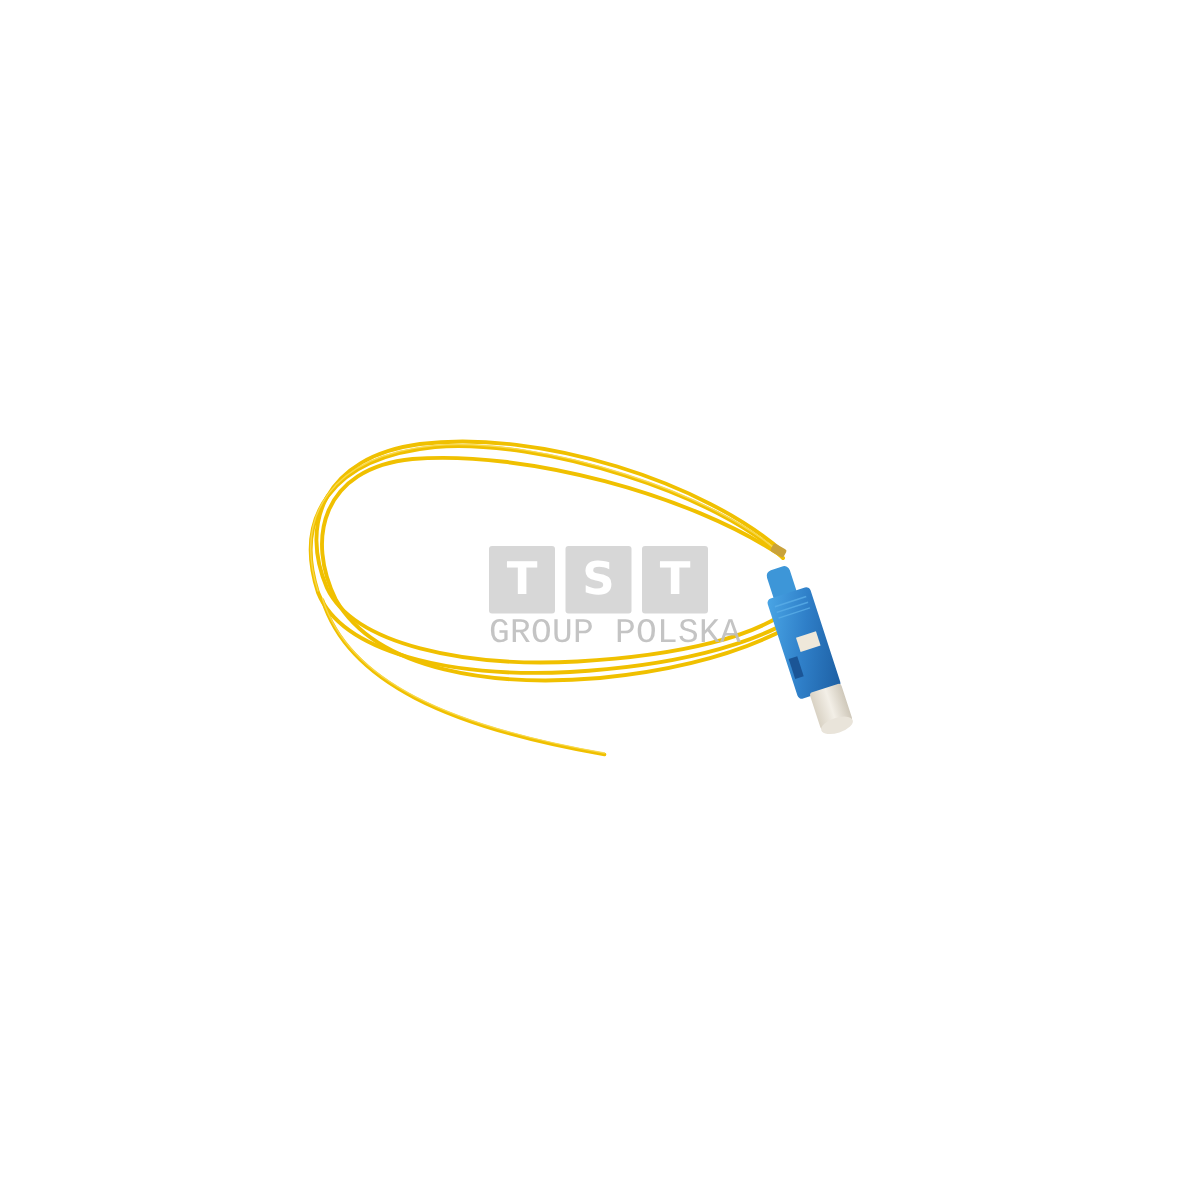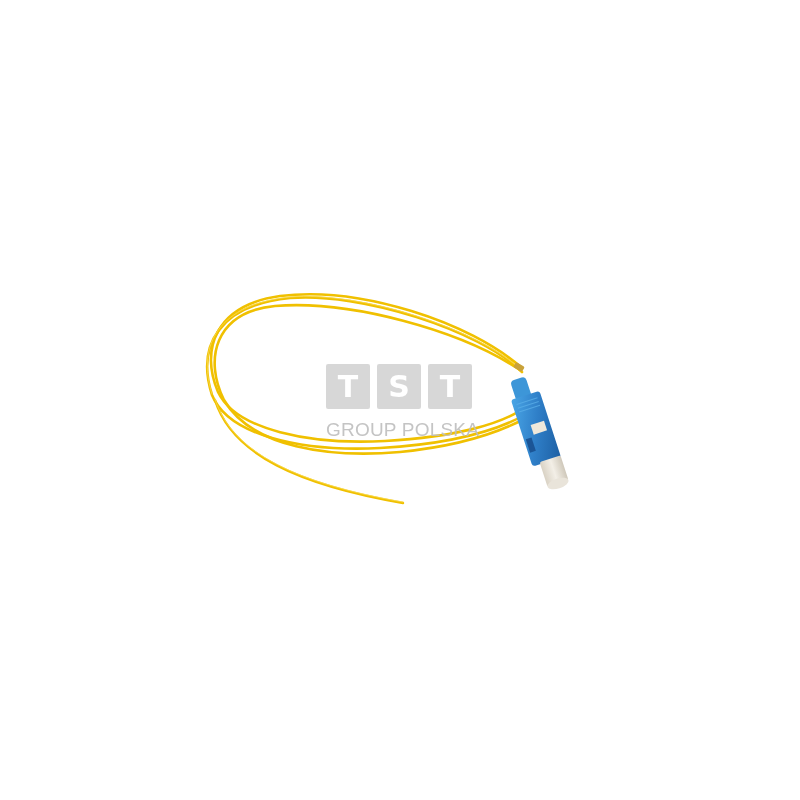--- a/index.html
+++ b/index.html
@@ -29,23 +29,23 @@
       background: rgba(200,200,200,0.72);
       border-radius: 2px;
       color: #ffffff;
       font-family: "DejaVu Sans", sans-serif;
       font-weight: bold;
       font-size: 30px;
       line-height: 45px;
       text-align: center;
     }
     .wm-text {
-      margin-top: 10px;
-      font-family: Liberation Sans, sans-serif;
-      font-size: 19px;
+      margin-top: 0;
+      font-family: Liberation Mono, monospace;
+      font-size: 23px;
       color: rgba(190,190,190,0.9);
       letter-spacing: 0.2px;
       white-space: nowrap;
     }
   </style>
 </head>
 <body>
 
 <div class="canvas">
   <svg class="product-svg" viewBox="0 0 800 800">

